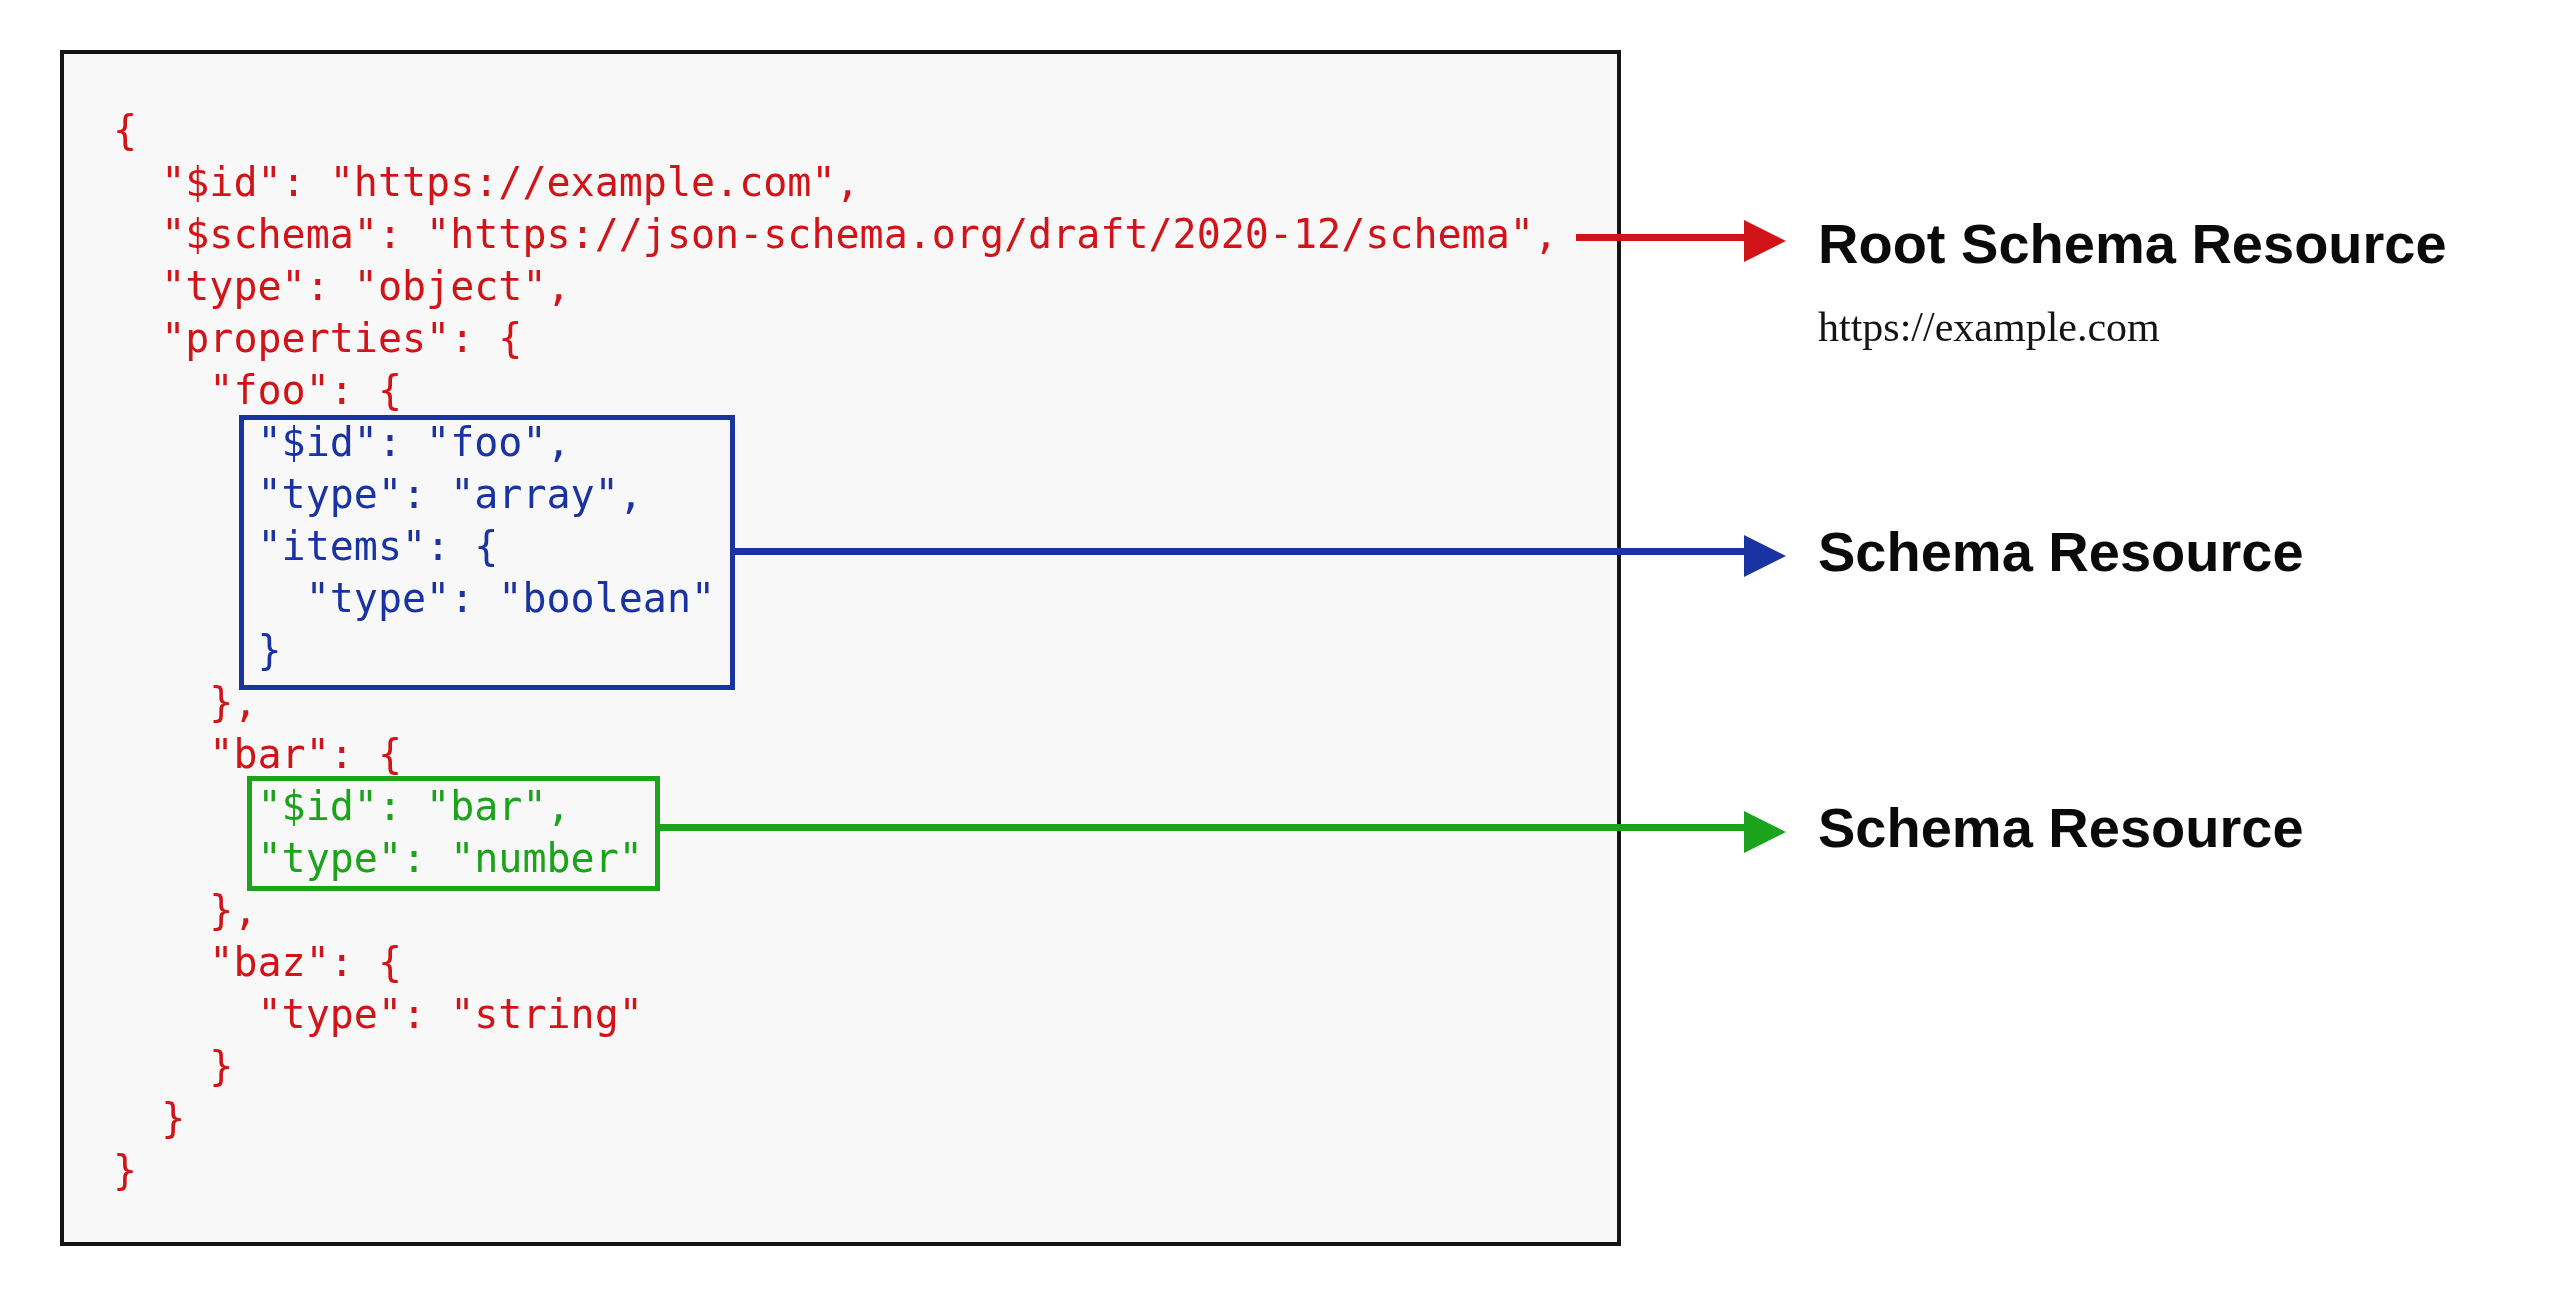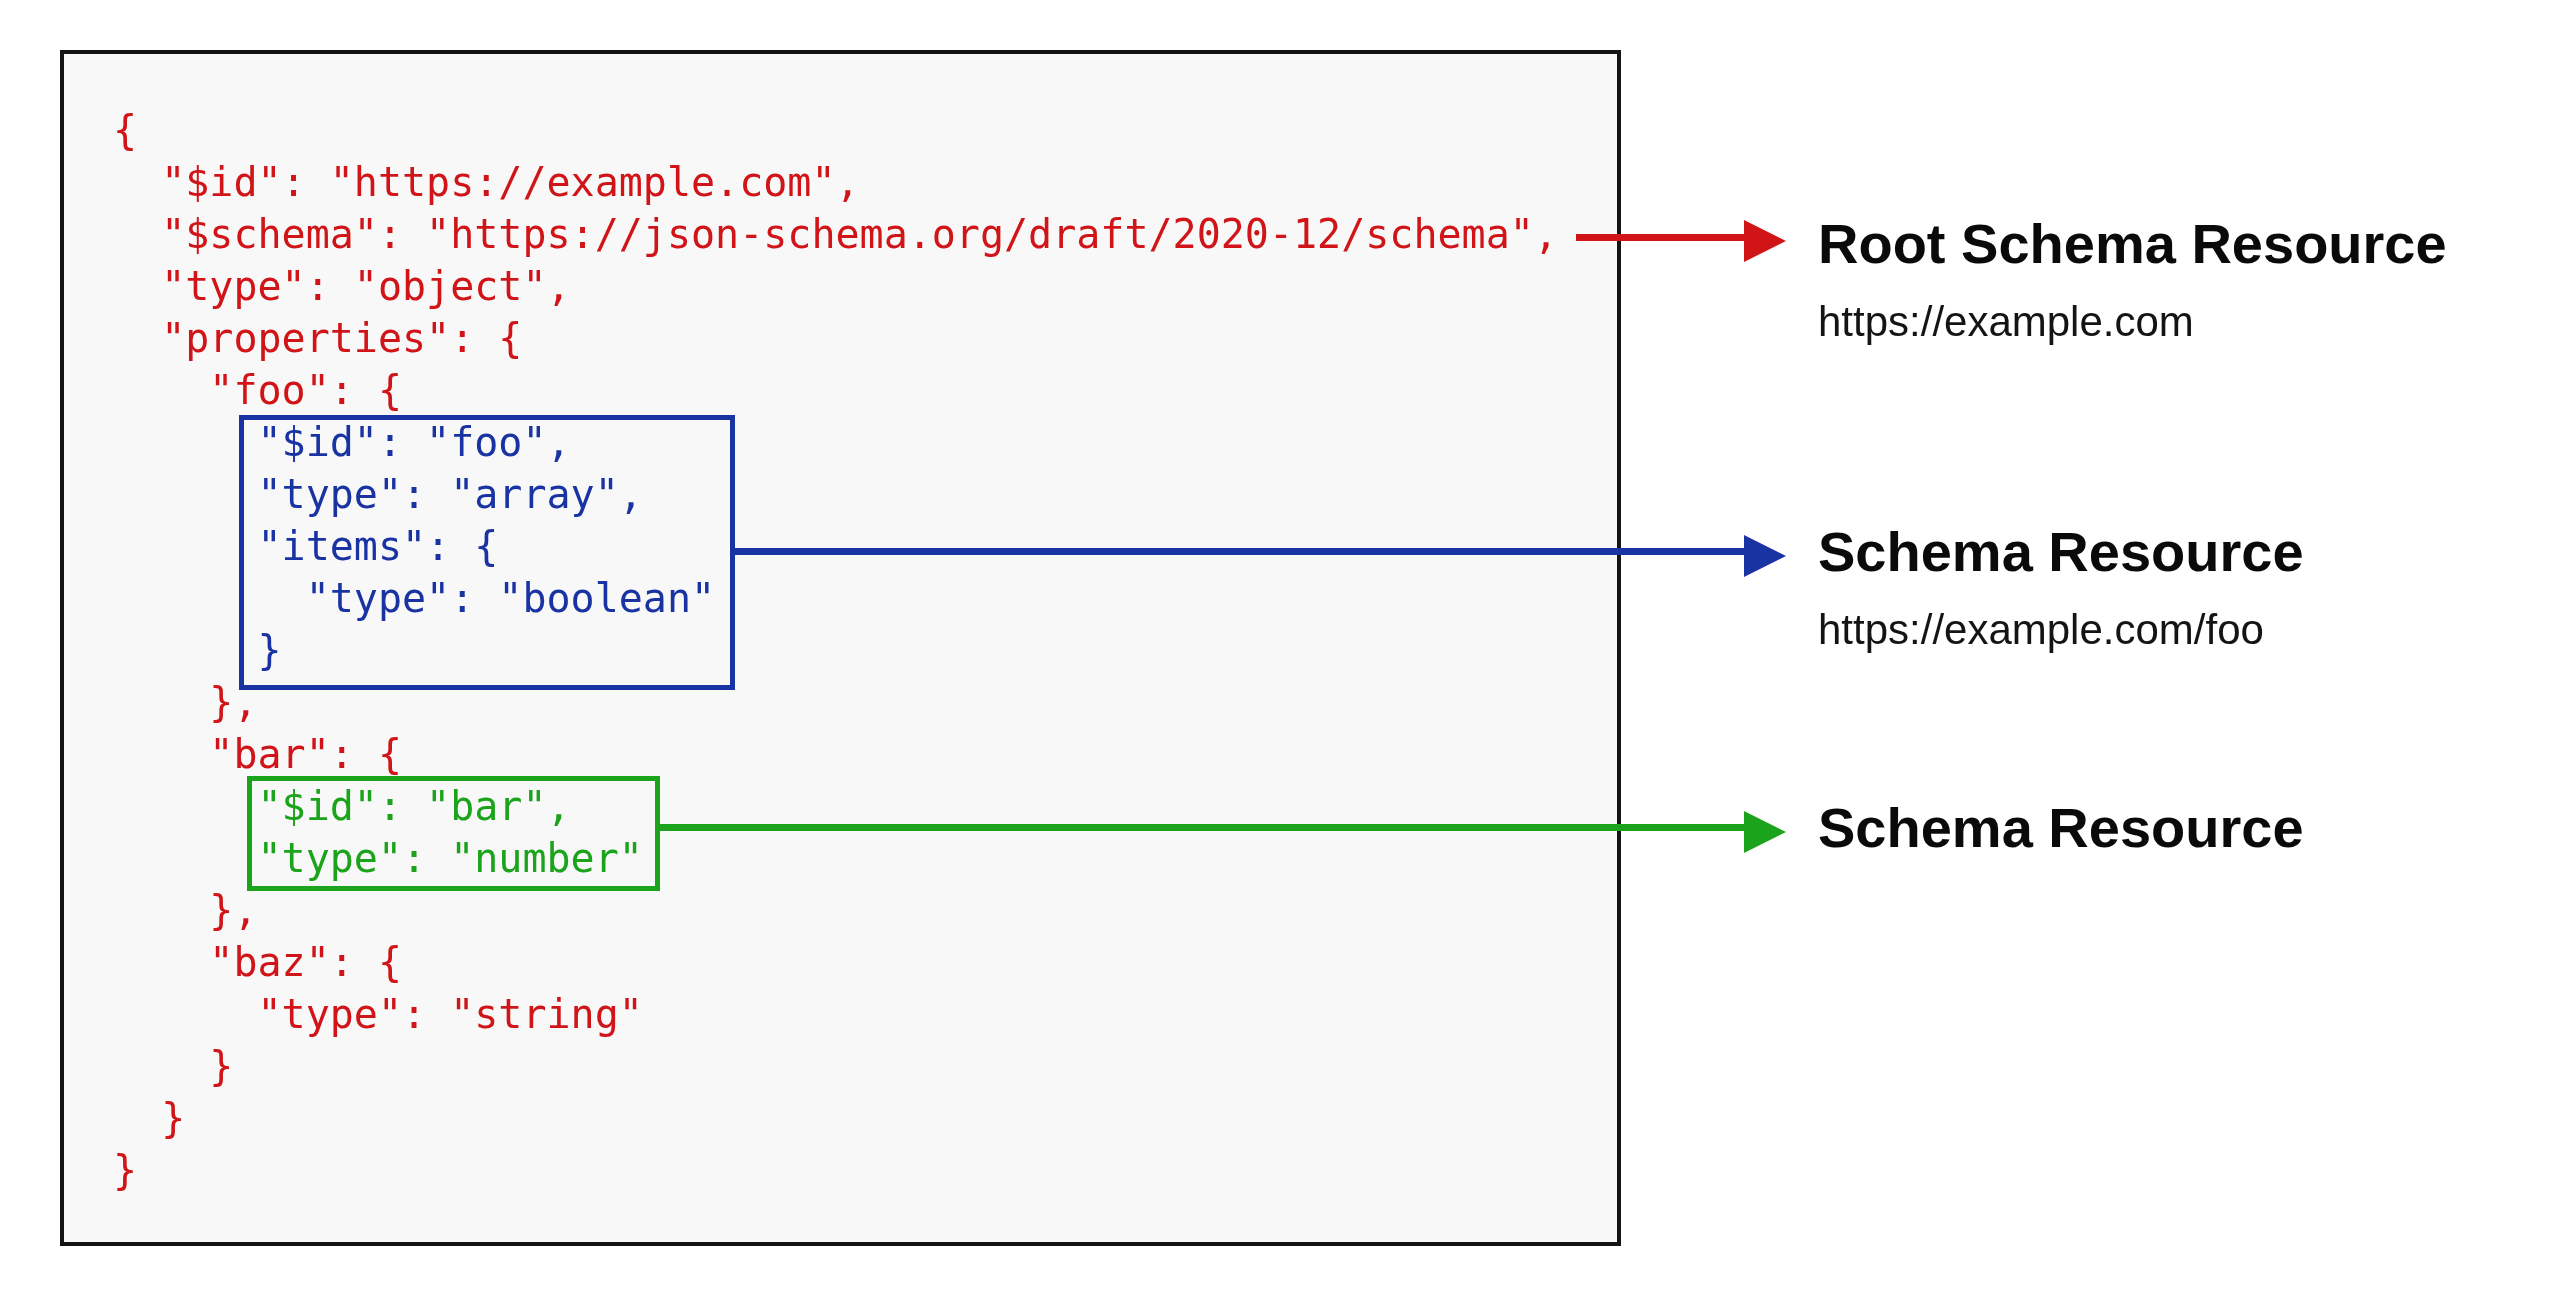--- a/index.html
+++ b/index.html
@@ -57,22 +57,22 @@
   .label-group.g1{top:211px;}
   .label-group.g2{top:519px;}
   .label-group.g3{top:795px;}
   .label-title{
     font-family:"Liberation Sans","DejaVu Sans",sans-serif;
     font-weight:700;font-size:56px;line-height:66px;
     color:var(--text);
     white-space:nowrap;
   }
   .label-url{
-    font-family:Liberation Sans, sans-serif;
-    font-size:42px;line-height:49px;margin-top:20px;
+    font-family:Liberation Serif, serif;
+    font-size:42px;line-height:49px;margin-top:26px;
     color:var(--box-border);
     white-space:nowrap;
   }
 </style>
 </head>
 <body>
 
 <div class="canvas">
 
   <div class="schema-panel"></div>
@@ -91,21 +91,20 @@
   <div class="arrow-shaft green-shaft"></div>
   <div class="arrow-head green-head"></div>
 
   <div class="label-group g1">
     <div class="label-title">Root Schema Resource</div>
     <div class="label-url">https://example.com</div>
   </div>
 
   <div class="label-group g2">
     <div class="label-title">Schema Resource</div>
-    <div class="label-url">https://example.com/foo</div>
   </div>
 
   <div class="label-group g3">
     <div class="label-title">Schema Resource</div>
   </div>
 
 </div>
 
 
 </body></html>

